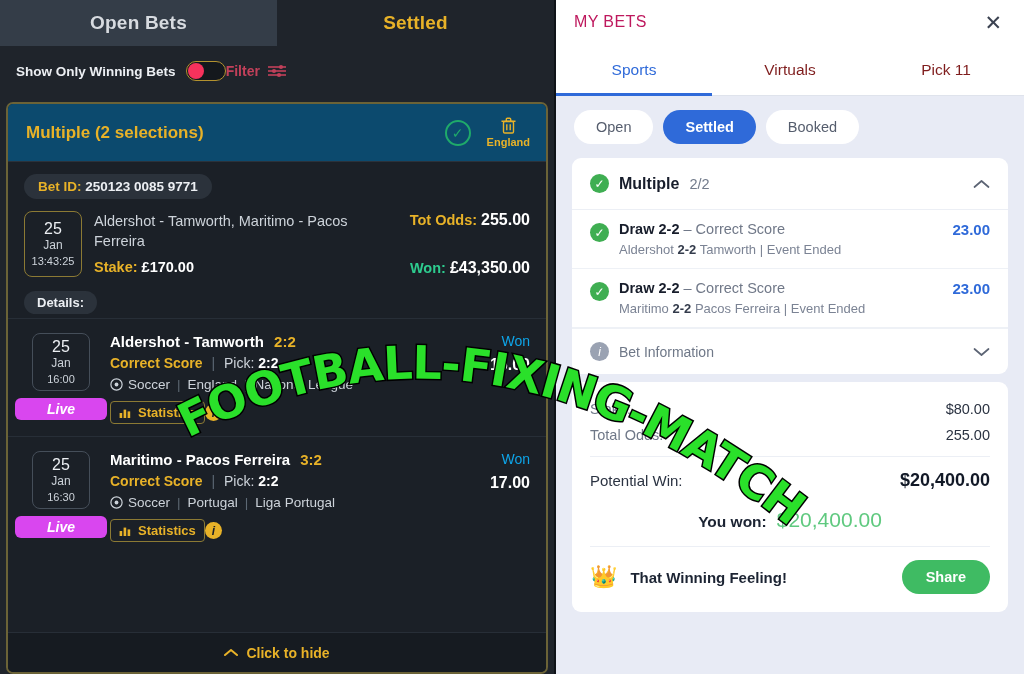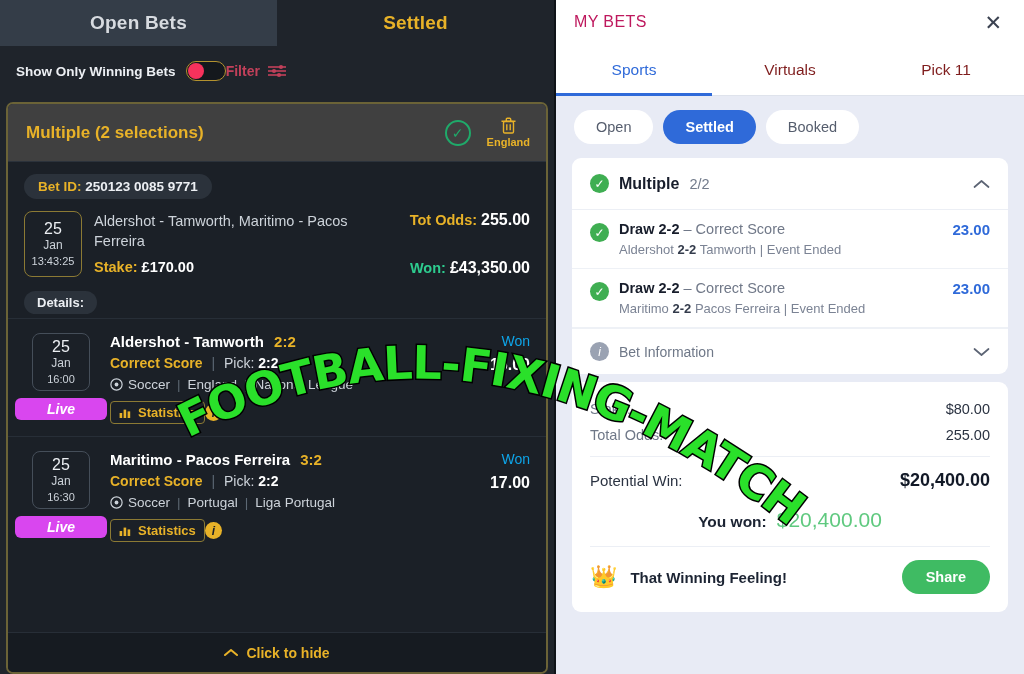--- a/index.html
+++ b/index.html
@@ -53,21 +53,21 @@
     border-radius: 7px;
     background: #1b2027;
     overflow: hidden;
     flex: 1 1 auto;
     display: flex; flex-direction: column;
   }
   .bc-header {
     height: 58px; display: flex; align-items: center;
     justify-content: space-between;
     padding: 0 16px 0 18px;
-    background: #404040;
+    background: #0c4a6e;
     border-bottom: 1px solid #2b323b;
   }
   .bc-title { color: #e8b228; font-size: 17px; font-weight: bold; }
   .bc-header-actions { display: flex; align-items: center; gap: 16px; }
   .check-circle {
     width: 26px; height: 26px; border-radius: 50%;
     border: 2px solid #1faa6a; display: flex; align-items: center;
     justify-content: center; color: #1faa6a; font-size: 14px;
   }
   .delete-btn { display: flex; flex-direction: column; align-items: center; gap: 1px; }

